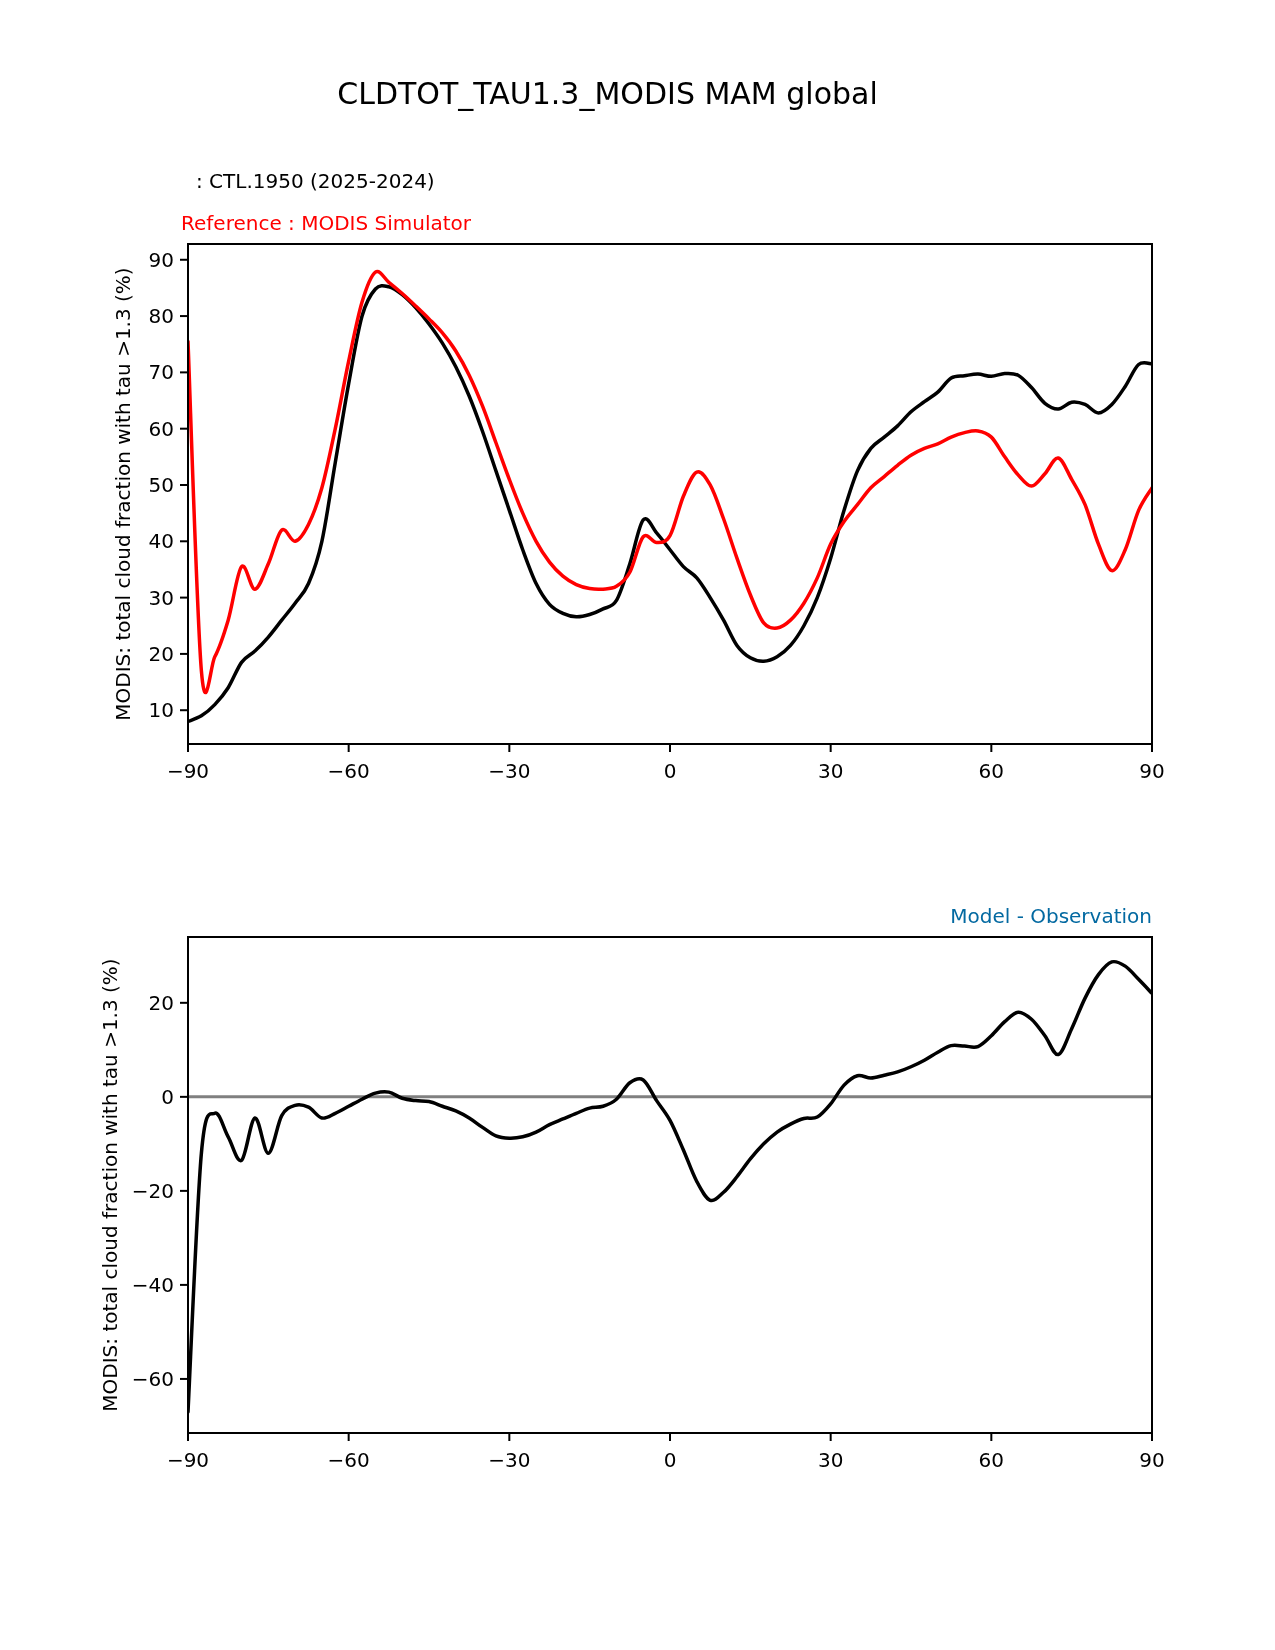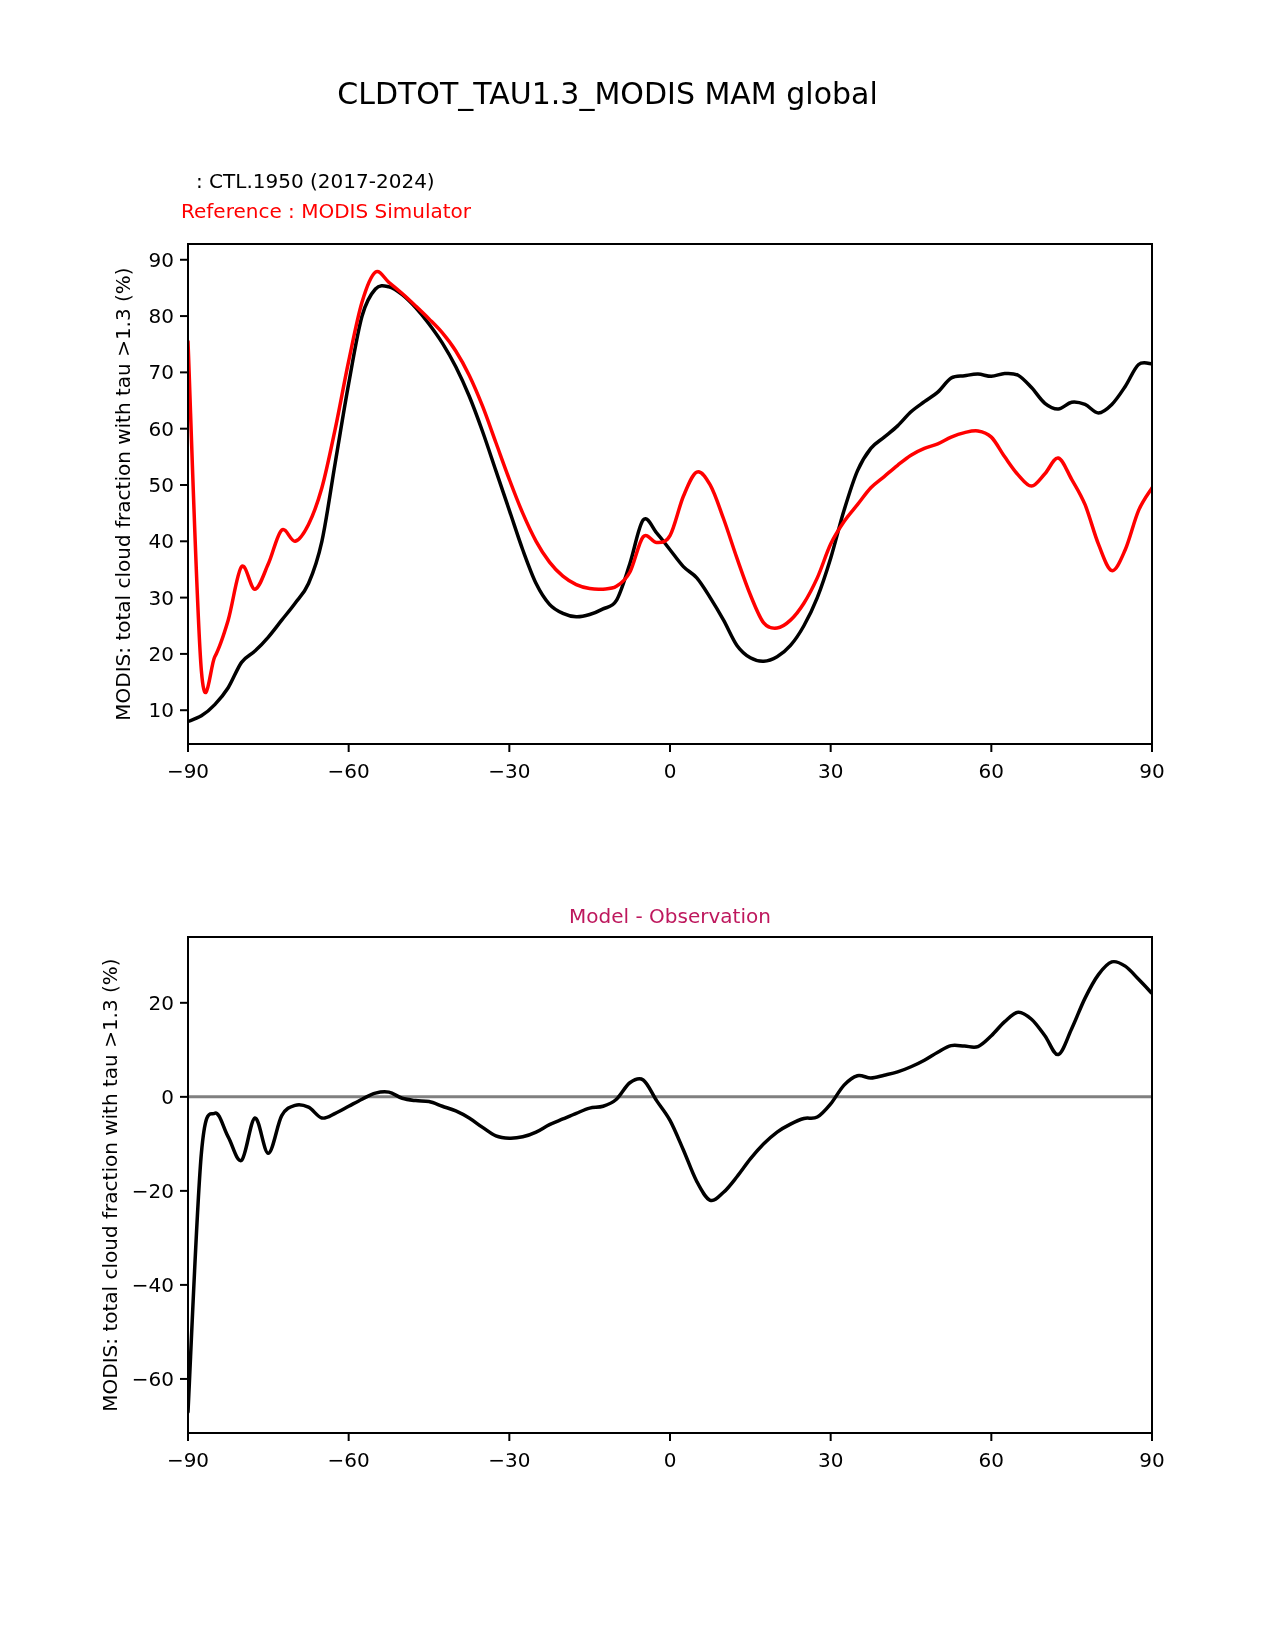--- a/index.html
+++ b/index.html
@@ -2,36 +2,36 @@
 <html><head>
 <meta charset="utf-8">
 <style>
   html,body{margin:0;padding:0;background:#fff;}
   #fig{position:relative;width:1184px;height:1650px;background:#fff;
        font-family:"DejaVu Sans","Liberation Sans",sans-serif;overflow:hidden;}
   .fig-title{position:absolute;left:0;top:76px;width:1215px;text-align:center;
        font-size:30px;color:#000;}
   .legend-line{position:absolute;white-space:nowrap;font-size:20px;}
   .legend-model{left:196px;top:169px;color:#000;}
-  .legend-ref{left:181px;top:199px;color:#ff0000;}
-  .axes-title{position:absolute;left:188px;top:904px;width:964px;text-align:center;
-       font-size:20px;color:#be185d;}
+  .legend-ref{left:181px;top:211px;color:#ff0000;}
+  .axes-title{position:absolute;left:188px;top:904px;width:964px;text-align:right;
+       font-size:20px;color:#0369a1;}
   .ylabel{position:absolute;white-space:nowrap;font-size:20px;color:#000;
        transform:translate(-50%,-50%) rotate(-90deg);}
   .ylabel-top{left:123px;top:494px;}
   .ylabel-bottom{left:110px;top:1185px;}
   svg{position:absolute;left:0;top:0;}
   svg text{font-family:"DejaVu Sans","Liberation Sans",sans-serif;font-size:20px;fill:#000;}
 </style>
 </head>
 <body>
 
 <div id="fig">
   <div class="fig-title">CLDTOT_TAU1.3_MODIS MAM global</div>
-  <div class="legend-line legend-model"> : CTL.1950 (2017-2024)</div>
+  <div class="legend-line legend-model"> : CTL.1950 (2025-2024)</div>
   <div class="legend-line legend-ref">Reference : MODIS Simulator</div>
   <div class="ylabel ylabel-top">MODIS: total cloud fraction with tau &gt;1.3 (%)</div>
   <div class="axes-title">Model - Observation</div>
   <div class="ylabel ylabel-bottom">MODIS: total cloud fraction with tau &gt;1.3 (%)</div>
 
   <svg width="1275" height="1650">
     <g>
         <clipPath id="clip0">
           <rect x="188" y="244" width="964" height="500"></rect>
         </clipPath>

